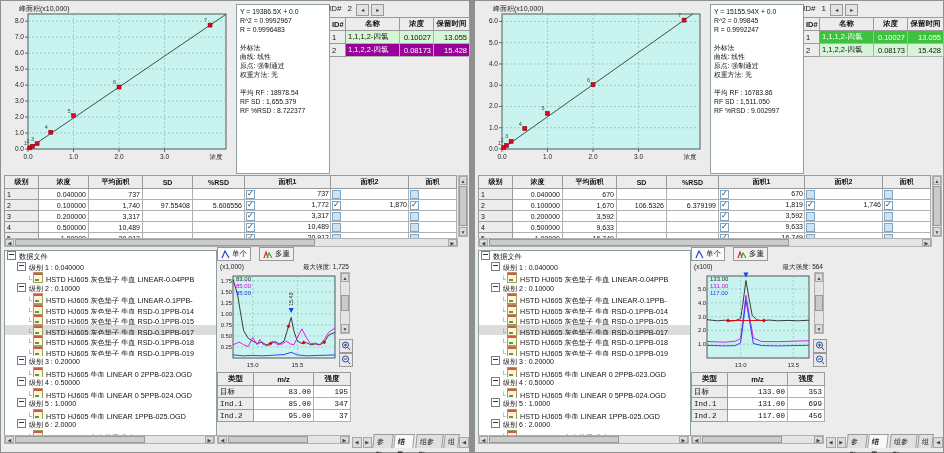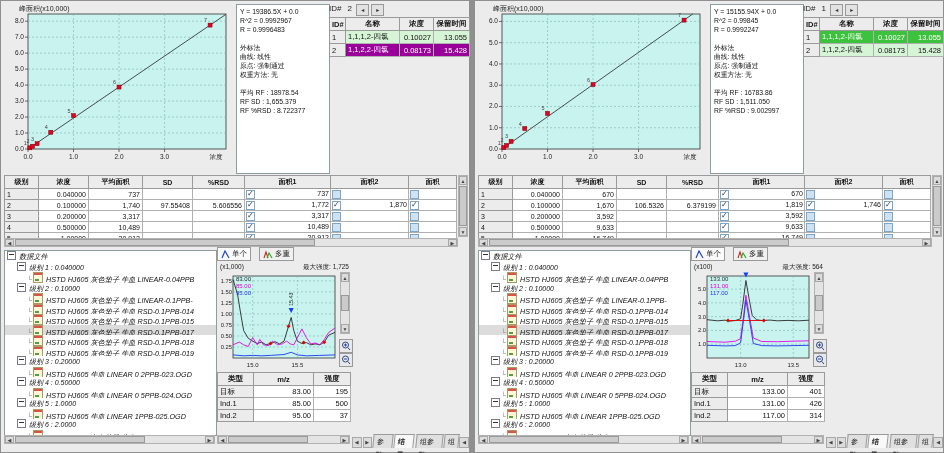--- a/index.html
+++ b/index.html
@@ -20,21 +20,21 @@
   .spin{display:inline-block;width:11px;height:10px;border:1px solid #999;background:#e2e2e2;
         font-size:6px;line-height:10px;text-align:center;vertical-align:top;margin-left:2px;color:#333;}
 
   .tbl{border-collapse:collapse;table-layout:fixed;background:#fff;font-size:7.5px;color:#111;}
   .tbl th,.tbl td{border:1px solid #b0b0b0;padding:0 2px;overflow:hidden;white-space:nowrap;}
   .tbl thead th{background:#ececec;font-weight:bold;height:12px;border:1px solid #9a9a9a;}
   .tbl tbody th{background:#ececec;font-weight:normal;border:1px solid #9a9a9a;text-align:left;}
   .tbl td.r{text-align:right;} .tbl td.l{text-align:left;}
   .cmpd{left:328px;top:16px;} .cmpd td,.cmpd tbody th{height:12px;}
   .lvl{left:3px;top:174px;font-size:7px;} .lvl td,.lvl tbody th{height:10px;}
-  .mz{left:216px;top:371px;} .mz td,.mz tbody th{height:11px;}
+  .mz{left:216px;top:371px;} .mz td,.mz tbody th{height:11px;font-family:Liberation Mono, monospace;}
   tr.hl-pale-green td{background:#d6f4d6;} tr.hl-pale-green th{background:#ececec;}
   tr.hl-purple td{background:#990099;color:#fff;}
   tr.hl-green td{background:#3cc23c;color:#fff;}
   td.area{padding:0 1px;} td.area .av{float:right;}
   .cb{display:inline-block;width:7px;height:7px;border:1px solid #7da7c8;background:#fff;
       vertical-align:middle;position:relative;margin-right:1px;}
   .cb.off{background:#cfe2f2;}
   .cb.on::after{content:"\2713";position:absolute;left:0;top:-2px;font-size:8px;color:#333;}
 
   .vsb,.hsb{background:#e4e4e4;border:1px solid #b2b2b2;box-sizing:border-box;}
@@ -44,21 +44,21 @@
   .vsb .sba{height:9px;width:100%;line-height:8px;left:0;} .vsb .sba.t{top:0;} .vsb .sba.b{bottom:0;}
   .sbt{position:absolute;background:#cbcbcb;border:1px solid #9a9a9a;box-sizing:border-box;}
   .hsb .sbt{top:0;height:100%;} .vsb .sbt{left:0;width:100%;}
   .lvl-vsb{left:457px;top:174px;width:10px;height:62px;}
   .lvl-hsb{left:3px;top:237px;width:454px;height:9px;}
   .tree-hsb{left:3px;top:434px;width:211px;height:9px;}
   .mz-hsb{left:216px;top:434px;width:133px;height:9px;}
   .chrom-vsb{left:339px;top:271px;width:10px;height:62px;}
 
   .treebox{left:3px;top:249px;width:211px;height:184px;background:#fff;border:1px solid #8d9da0;
-           overflow:hidden;font-size:7.2px;color:#111;font-style:italic;}
+           overflow:hidden;font-size:7.2px;color:#111;}
   .trow{height:10.5px;line-height:10.5px;white-space:nowrap;overflow:hidden;}
   .trow.root{padding-left:2px;} .trow.lvl{padding-left:12px;} .trow.file{padding-left:22px;}
   .trow.sel{background:#dcdcdc;}
   .mb{display:inline-block;width:7px;height:7px;border:1px solid #7a7a8c;background:#fff;
       position:relative;margin-right:3px;vertical-align:-1px;}
   .mb::after{content:"";position:absolute;left:1px;right:1px;top:2px;height:1px;background:#333;}
   .tc{color:#888;margin-right:1px;}
   .ficon{display:inline-block;width:8px;height:9px;border:1px solid #a89a60;background:#fdf6d8;
          position:relative;margin-right:3px;vertical-align:-1px;}
   .ficon::before{content:"";position:absolute;left:0;top:0;width:8px;height:2px;background:#d8534a;}
@@ -394,21 +394,21 @@
         </thead>
         <tbody>
           <tr>
             <th>目标</th>
             <td class="r">83.00</td>
             <td class="r">195</td>
           </tr>
           <tr>
             <th>Ind.1</th>
             <td class="r">85.00</td>
-            <td class="r">500</td>
+            <td class="r">347</td>
           </tr>
           <tr>
             <th>Ind.2</th>
             <td class="r">95.00</td>
             <td class="r">37</td>
           </tr>
         </tbody>
       </table>
     <div class="hsb mz-hsb">
       <span class="sba l">◀</span>
@@ -720,31 +720,31 @@
           <tr>
             <th>类型</th>
             <th>m/z</th>
             <th>强度</th>
           </tr>
         </thead>
         <tbody>
           <tr>
             <th>目标</th>
             <td class="r">133.00</td>
-            <td class="r">401</td>
+            <td class="r">353</td>
           </tr>
           <tr>
             <th>Ind.1</th>
             <td class="r">131.00</td>
-            <td class="r">426</td>
+            <td class="r">699</td>
           </tr>
           <tr>
             <th>Ind.2</th>
             <td class="r">117.00</td>
-            <td class="r">314</td>
+            <td class="r">456</td>
           </tr>
         </tbody>
       </table>
     <div class="hsb mz-hsb">
       <span class="sba l">◀</span>
       <span class="sbt" style="left:10px;width:80px"></span>
       <span class="sba r">▶</span>
     </div>
 
     <div class="tabbar">

